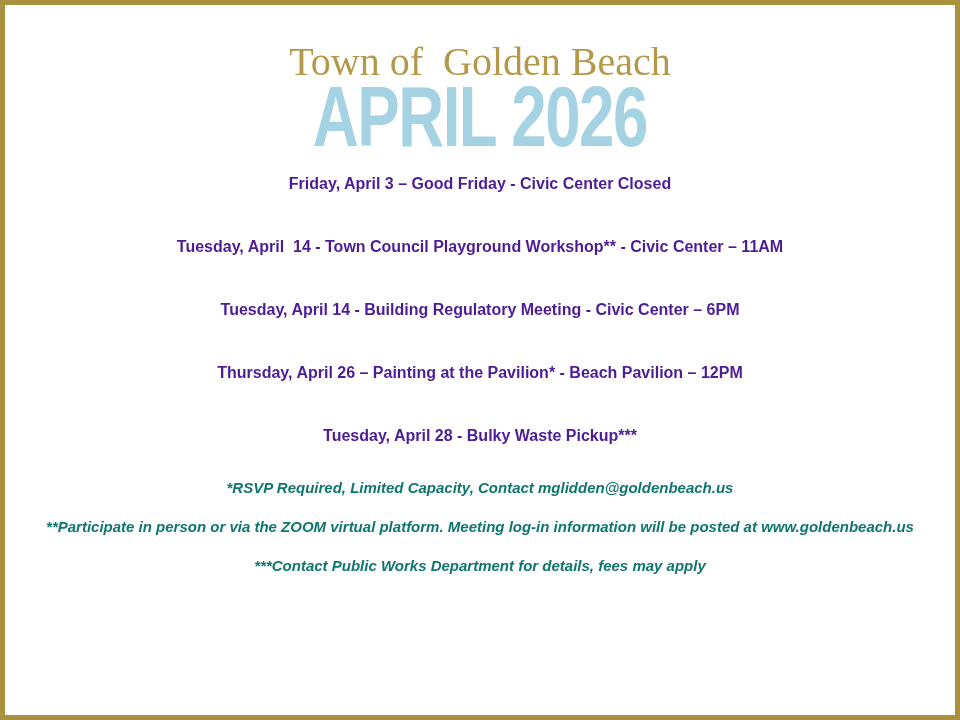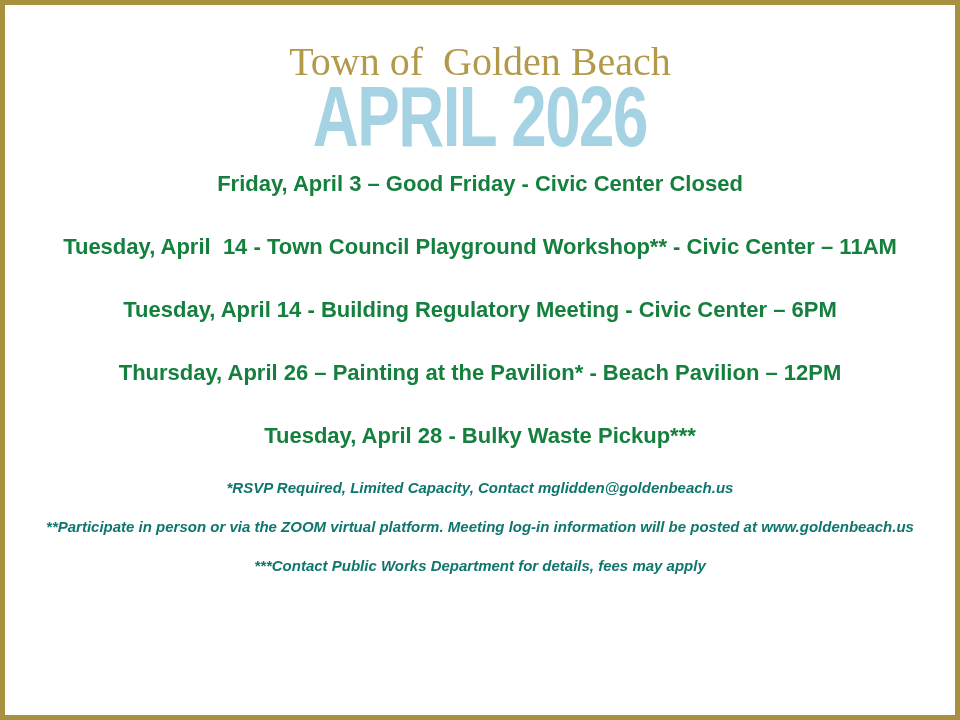--- a/index.html
+++ b/index.html
@@ -40,23 +40,23 @@
     transform: scaleX(0.74);
     transform-origin: center top;
     white-space: nowrap;
   }
   .events {
     margin-top: 15px;
     padding: 0 6px;
   }
   .event {
     font-weight: bold;
-    font-size: 22px;
+    font-size: 16px;
     line-height: 40px;
-    color: #15803d;
+    color: #4c1d95;
     text-align: center;
     white-space: pre-wrap;
     margin-bottom: 23px;
   }
   .footnotes {
     margin-top: 0;
     padding: 0 6px;
   }
   .footnote {
     font-weight: bold;

